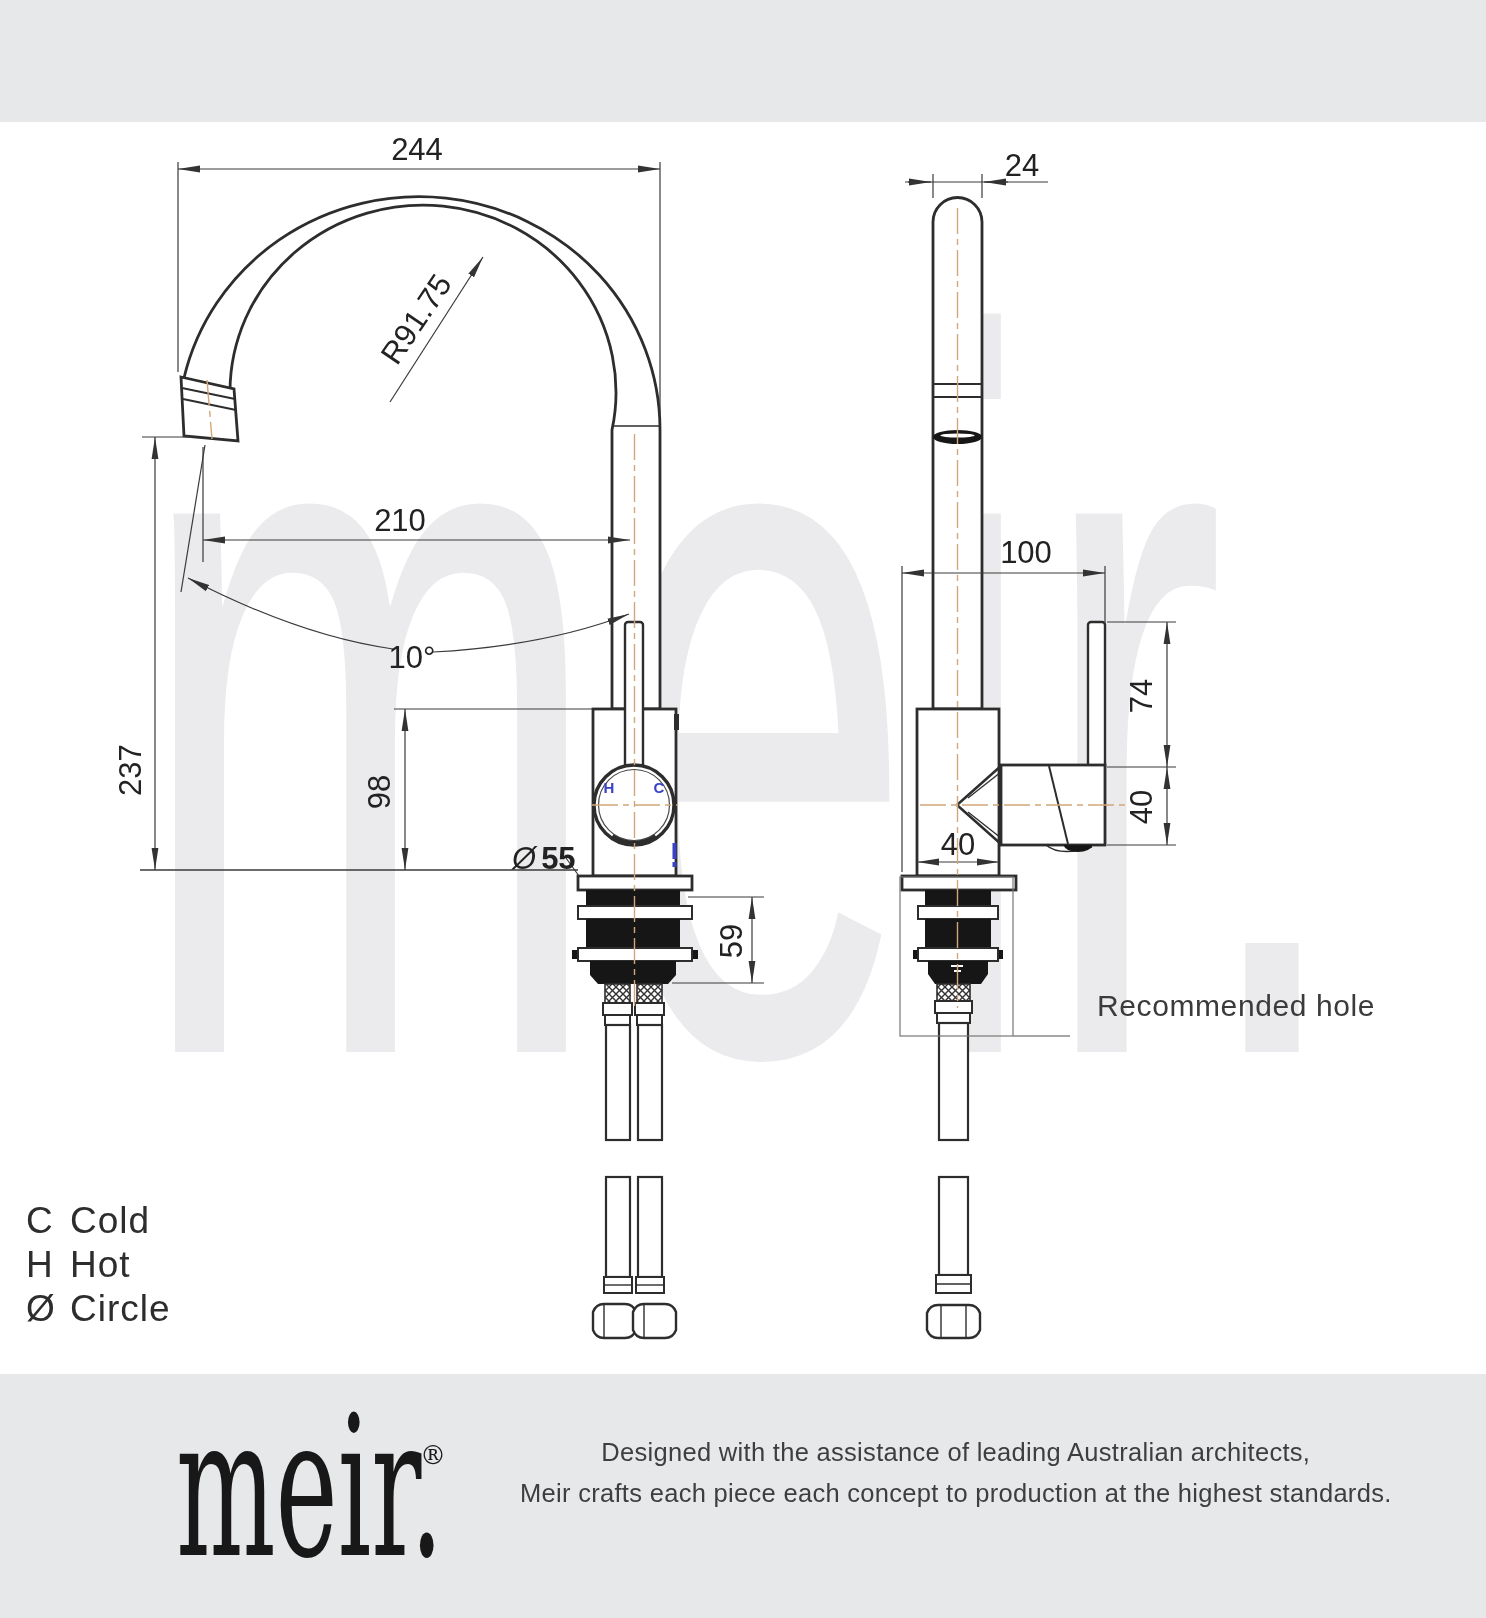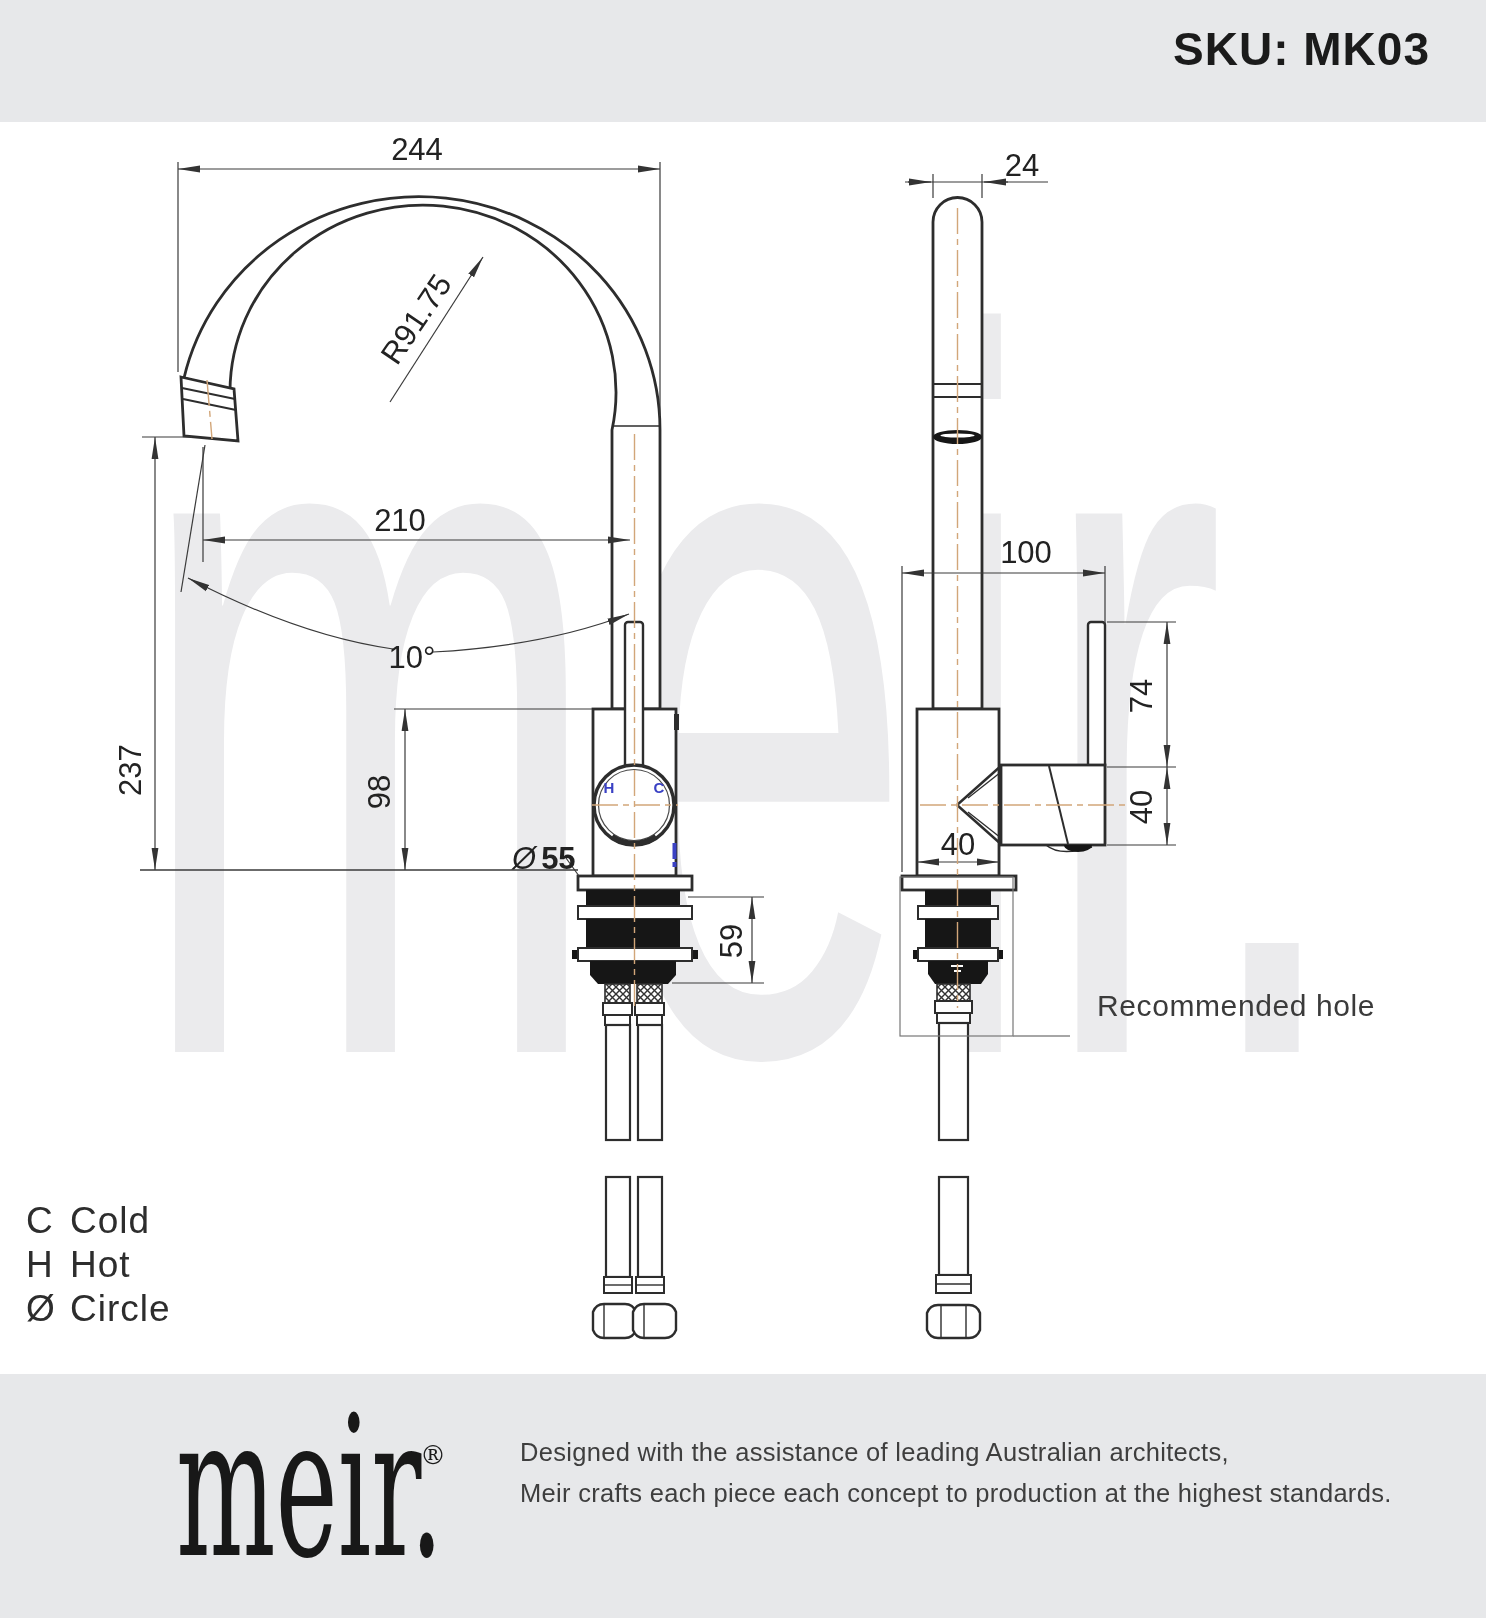--- a/index.html
+++ b/index.html
@@ -16,32 +16,31 @@
                font-weight:400;letter-spacing:1px;}
   .legend .sym{width:44px;display:inline-block;}
   .note{position:absolute;left:1097px;top:986px;font-size:30px;line-height:39px;
         color:#3b3b3b;letter-spacing:0.6px;}
   .logo{position:absolute;left:176px;top:1390px;font-family:"DejaVu Serif",serif;
         font-size:150px;line-height:1;color:#181818;transform:scale(0.70,1.30);
         transform-origin:left top;}
   .reg{position:absolute;left:420px;top:1440px;font-size:26px;color:#1b1b1b;
        font-family:"DejaVu Serif",serif;}
   .footer-text{position:absolute;left:520px;top:1432px;font-size:25.5px;line-height:41px;
-       color:#3e3e3e;letter-spacing:0.3px;}
+       color:#3e3e3e;letter-spacing:0.3px;text-align:center;}
   text{font-family:"Liberation Sans",sans-serif;}
 </style>
 </head>
 <body>
 
 <div class="page">
 
   <div class="band top"></div>
   <div class="band bottom"></div>
 
-  <div class="sku">SKU: MK03</div>
 
   <svg class="drawing" width="1486" height="1618" viewBox="0 0 1486 1618">
     <defs>
       <marker id="arr" markerWidth="22" markerHeight="8" refX="22" refY="4" orient="auto-start-reverse" markerUnits="userSpaceOnUse">
         <path d="M22,4 L0,0.6 L0,7.4 Z" fill="#333"></path>
       </marker>
       <pattern id="hx" width="7" height="7" patternUnits="userSpaceOnUse">
         <rect width="7" height="7" fill="#ffffff"></rect>
         <path d="M0,0 L7,7 M7,0 L0,7" stroke="#333" stroke-width="1.4"></path>
       </pattern>

